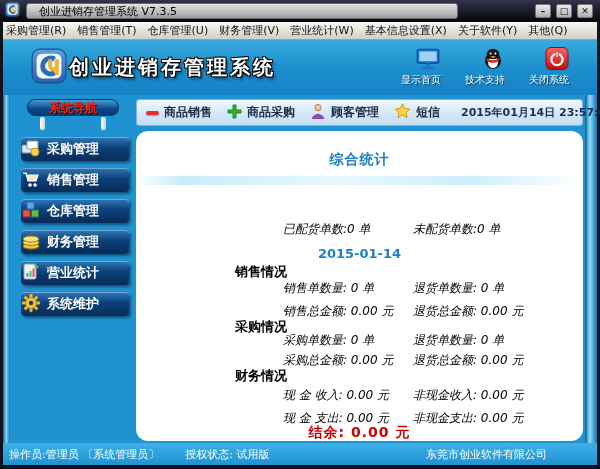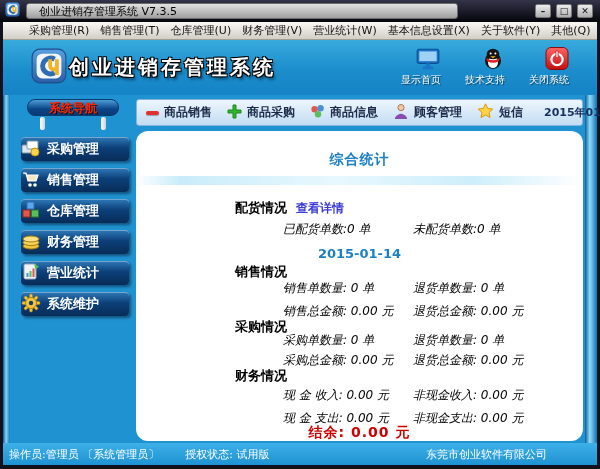--- a/index.html
+++ b/index.html
@@ -15,21 +15,21 @@
     background:linear-gradient(#e3e3e3,#9e9e9e);display:flex;align-items:center;padding-left:12px;
     font-size:11px;font-weight:normal;color:#000;white-space:nowrap;overflow:hidden;}
   .win-controls{position:absolute;right:7px;top:4px;display:flex;gap:5px;}
   .wc{width:16px;height:14px;border:1px solid #777;border-radius:2px;cursor:pointer;
     background:linear-gradient(#ececec,#aeaeae);font-size:9px;line-height:12px;text-align:center;
     font-weight:bold;color:#111;}
 
   
   .menubar{position:absolute;top:22px;left:3px;right:3px;height:18px;
     background:linear-gradient(#faf8f4,#d3cfc7);border-bottom:1px solid #a39e94;
-    display:flex;align-items:center;gap:11px;padding-left:26px;font-size:11px;color:#111;white-space:nowrap;}
+    display:flex;align-items:center;gap:11px;padding-left:3px;font-size:11px;color:#111;white-space:nowrap;}
   .menu-item{cursor:pointer;}
 
   
   .banner{position:absolute;top:40px;left:3px;right:3px;height:55px;
     background:linear-gradient(#38abdd,#1b8dcc 55%,#1583c6);}
   .banner-logo{position:absolute;left:28px;top:8px;}
   .banner-title{position:absolute;left:66px;top:14px;font-size:20px;font-weight:bold;color:#fff;
     letter-spacing:3px;white-space:nowrap;
     text-shadow:-1px -1px 0 #000,1px -1px 0 #000,-1px 1px 0 #000,1px 1px 0 #000,2px 3px 3px rgba(0,0,0,.55);}
   .banner-actions{position:absolute;right:28px;top:5px;display:flex;gap:10px;}
@@ -283,30 +283,20 @@
       <span class="titem">
         <span>
           <svg width="15" height="15" viewBox="0 0 15 15">
             <path d="M6 1 h3 v5 h5 v3 h-5 v5 h-3 v-5 H1 v-3 h5 z" fill="#2db52d" stroke="#1d8a1d"></path>
           </svg>
         </span>
         <span>商品采购</span>
       </span>
       <span class="titem">
         <span>
-          <svg width="15" height="15" viewBox="0 0 15 15">
-            <circle cx="4.6" cy="5.2" r="3.2" fill="#e2574c"></circle>
-            <circle cx="10.6" cy="4.2" r="3.2" fill="#4a90d9"></circle>
-            <circle cx="8" cy="10.2" r="3.2" fill="#58c05b"></circle>
-          </svg>
-        </span>
-        <span>商品信息</span>
-      </span>
-      <span class="titem">
-        <span>
           <svg width="16" height="16" viewBox="0 0 16 16">
             <circle cx="8" cy="4.6" r="3.1" fill="#f3c7a5" stroke="#b07b4e"></circle>
             <path d="M2 14.5 q6 -7.5 12 0 v1.5 H2 z" fill="#8a4bb0"></path>
           </svg>
         </span>
         <span>顾客管理</span>
       </span>
       <span class="titem">
         <span>
           <svg width="17" height="16" viewBox="0 0 17 16">
@@ -315,23 +305,20 @@
         </span>
         <span>短信</span>
       </span>
       <span class="tb-datetime">2015年01月14日  23:57:09</span>
     </div>
 
     <div class="panel">
       <div class="pl p-title" style="top:20px;">综合统计</div>
       <div class="pl p-divider" style="top:45px;"></div>
 
-      <div class="pl sec-head" style="top:68px;">
-        <span>配货情况</span><span class="sec-link">查看详情</span>
-      </div>
       <div class="pl srow" style="top:90px;">
         <span class="c1">已配货单数:0 单</span><span class="c2">未配货单数:0 单</span>
       </div>
 
       <div class="pl p-date" style="top:115px;">2015-01-14</div>
 
       <div class="pl sec-head" style="top:132px;">销售情况</div>
       <div class="pl srow" style="top:149px;">
         <span class="c1">销售单数量: 0 单</span><span class="c2">退货单数量: 0 单</span>
       </div>

